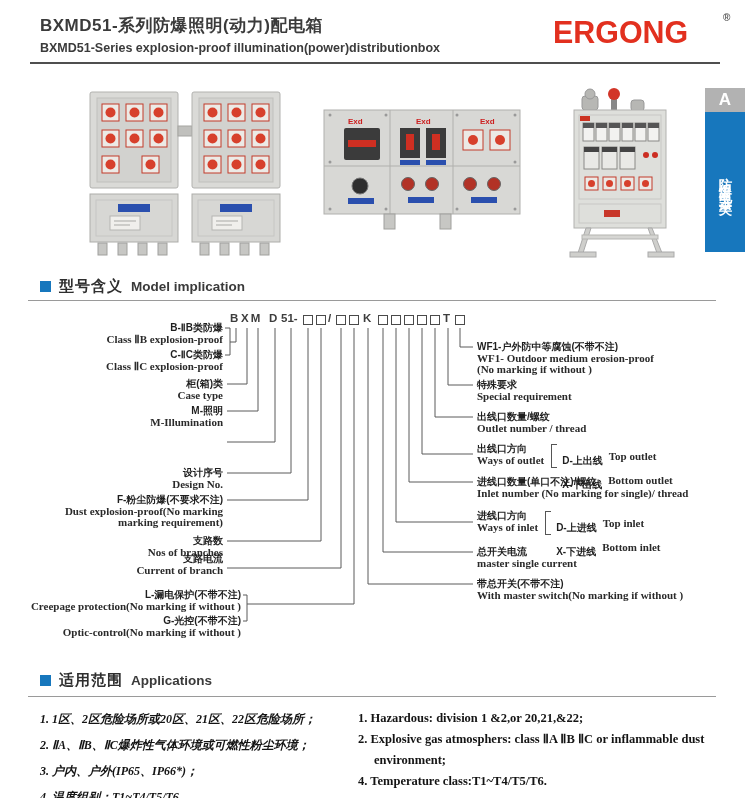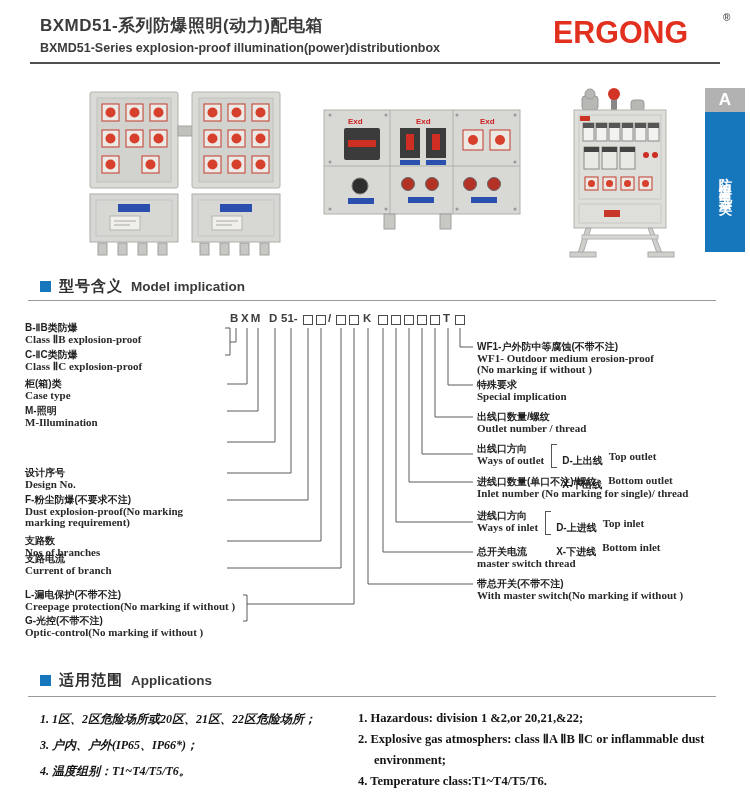--- a/index.html
+++ b/index.html
@@ -26,21 +26,21 @@
   .bullet{width:11px;height:11px;background:#1777bd;display:inline-block;}
   .sec .cn{font-size:15px;font-weight:bold;color:#2e2e2e;letter-spacing:1px;}
   .sec .en{font-size:13.5px;font-weight:bold;color:#3a3a3a;}
   .hr-sec{position:absolute;left:28px;width:688px;height:1px;background:#9a9a9a;}
 
   
   .diagram{position:absolute;left:25px;top:308px;width:702px;height:348px;}
   .diagram svg.lines{position:absolute;left:0;top:0;}
   .codeletter{position:absolute;top:4px;font-size:11.5px;font-weight:bold;color:#3d3d3d;font-family:"Liberation Sans",sans-serif;}
   .codebox{position:absolute;top:7px;width:8px;height:8px;border:1.5px solid #4a4a4a;background:#fff;}
-  .dlabel{position:absolute;left:0;width:198px;}
+  .dlabel{position:absolute;left:0;width:198px;text-align:right;}
   .dlabel .cn,.rlabel .cn{font-size:10px;font-weight:bold;color:#1f1f1f;line-height:11.5px;font-family:"Liberation Sans",sans-serif;}
   .dlabel .en,.rlabel .en{font-size:11px;font-weight:bold;color:#2a2a2a;line-height:11px;font-family:"Liberation Serif",serif;}
   .rlabel{position:absolute;left:452px;width:245px;text-align:left;}
   .rlabel.with-opts{display:flex;align-items:flex-start;}
   .bracket{width:5px;height:22px;border-left:1px solid #555;border-top:1px solid #555;border-bottom:1px solid #555;margin:1px 5px 0 7px;}
   .optrow{display:flex;gap:6px;white-space:nowrap;}
   .optrow .cn{display:inline;margin-top:12px;}
   .optrow .en{display:inline;margin-top:8px;}
 
   
@@ -387,21 +387,21 @@
       <div class="en">Optic-control(No marking  if without )</div>
     </div>
 
     <div class="rlabel" style="top:33px">
       <div class="cn">WF1-户外防中等腐蚀(不带不注)</div>
       <div class="en">WF1- Outdoor medium erosion-proof</div>
       <div class="en">(No marking  if without )</div>
     </div>
     <div class="rlabel" style="top:71px">
       <div class="cn">特殊要求</div>
-      <div class="en">Special implication</div>
+      <div class="en">Special requirement</div>
     </div>
     <div class="rlabel" style="top:103px">
       <div class="cn">出线口数量/螺纹</div>
       <div class="en">Outlet number / thread</div>
     </div>
     <div class="rlabel with-opts" style="top:135px">
       <div>
         <div class="cn">出线口方向</div>
         <div class="en">Ways of outlet</div>
       </div>
@@ -433,37 +433,38 @@
           <span class="en">Top inlet</span>
         </div>
         <div class="optrow">
           <span class="cn">X-下进线</span>
           <span class="en">Bottom  inlet</span>
         </div>
       </div>
     </div>
     <div class="rlabel" style="top:238px">
       <div class="cn">总开关电流</div>
-      <div class="en">master switch thread</div>
+      <div class="en">master single current</div>
     </div>
     <div class="rlabel" style="top:270px">
       <div class="cn">带总开关(不带不注)</div>
       <div class="en">With master switch(No marking  if without )</div>
     </div>
   </div>
 
   <div class="sec" style="top:671px">
     <span class="bullet"></span>
     <span class="cn">适用范围</span>
     <span class="en">Applications</span>
   </div>
   <div class="hr-sec" style="top:696px"></div>
 
   <ul class="applist cnl">
     <li>1. 1区、2区危险场所或20区、21区、22区危险场所；</li>
+    <li>2. ⅡA、ⅡB、ⅡC爆炸性气体环境或可燃性粉尘环境；</li>
     <li>3. 户内、户外(IP65、IP66*)；</li>
     <li>4. 温度组别：T1~T4/T5/T6。</li>
   </ul>
   <ul class="applist enl">
     <li>1. Hazardous: division 1  &amp;2,or 20,21,&amp;22;</li>
     <li>2. Explosive gas atmosphers: class ⅡA ⅡB ⅡC or inflammable dust environment;</li>
     <li>4. Temperature class:T1~T4/T5/T6.</li>
   </ul>
 
 </div>

